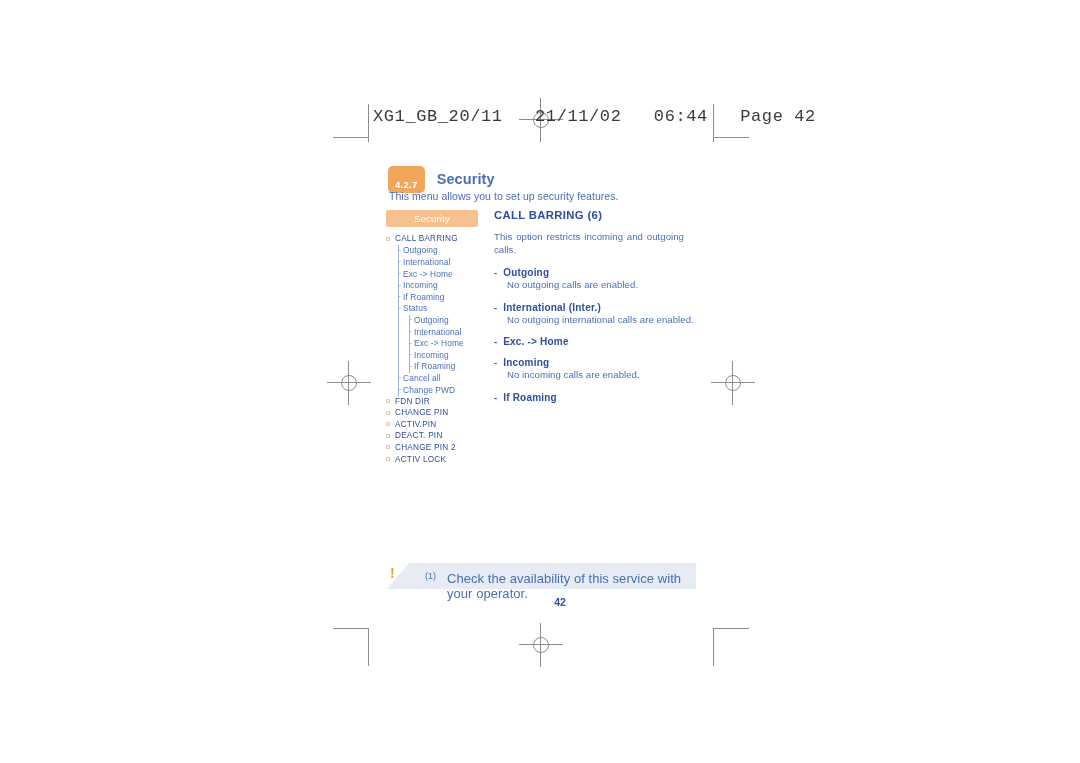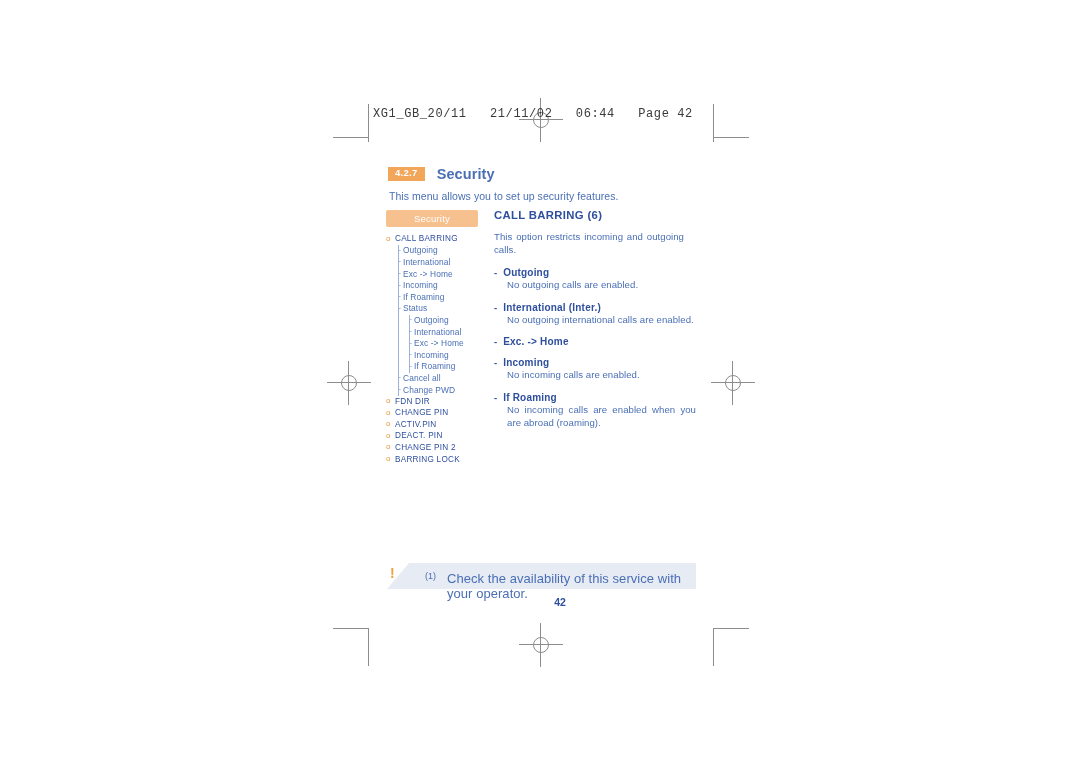--- a/index.html
+++ b/index.html
@@ -40,42 +40,42 @@
     border-radius: 50%;
     background: transparent;
   }
 
   
   .page-header {
     position: absolute;
     left: 373px;
     top: 107px;
     font-family: "Liberation Mono", monospace;
-    font-size: 12px;
+    font-size: 17px;
     color: #3a3a3a;
     letter-spacing: 0.6px;
     white-space: pre;
   }
 
   
   .section-head {
     position: absolute;
     left: 388px;
     top: 166px;
     display: flex;
     align-items: center;
     gap: 12px;
   }
   .sec-badge {
     background: #f2a65a;
     color: #ffffff;
     font-size: 9.5px;
     font-weight: bold;
-    padding: 1px 7px 3px 7px;
-    border-radius: 0;
+    padding: 14px 7px 3px 7px;
+    border-radius: 5px;
     letter-spacing: 0.3px;
     line-height: 1;
   }
   .sec-title {
     color: #4a6fb5;
     font-size: 14.5px;
     font-weight: bold;
     letter-spacing: 0.1px;
   }
 
@@ -371,21 +371,21 @@
       <div class="tnode lvl0">
         <span class="bullet">o</span>
         <span class="tlabel-b">DEACT. PIN</span>
       </div>
       <div class="tnode lvl0">
         <span class="bullet">o</span>
         <span class="tlabel-b">CHANGE PIN 2</span>
       </div>
       <div class="tnode lvl0">
         <span class="bullet">o</span>
-        <span class="tlabel-b">BARRING LOCK</span>
+        <span class="tlabel-b">ACTIV LOCK</span>
       </div>
       <div class="vline" style="left: 12px; top: 12px; height: 151px;"></div>
       <div class="vline" style="left: 23px; top: 82px; height: 58px;"></div>
     </div>
 </div>
 
 <div class="main">
   <h2>CALL BARRING (6)</h2>
   <p class="body-par">This option restricts incoming and outgoing calls.</p>
   <div id="entries-root">
@@ -414,21 +414,20 @@
           <span class="ed">-</span>
           <span class="et">Incoming</span>
         </div>
         <div class="entry-body">No incoming calls are enabled.</div>
       </div>
       <div class="entry">
         <div class="entry-head">
           <span class="ed">-</span>
           <span class="et">If Roaming</span>
         </div>
-        <div class="entry-body">No incoming calls are enabled when you are abroad (roaming).</div>
       </div>
     </div>
 </div>
 
 <div class="footnote">
   <div class="fn-bg"></div>
   <div class="fn-bang">!</div>
   <div class="fn-num">(1)</div>
   <div class="fn-text">Check the availability of this service with your operator.</div>
 </div>

